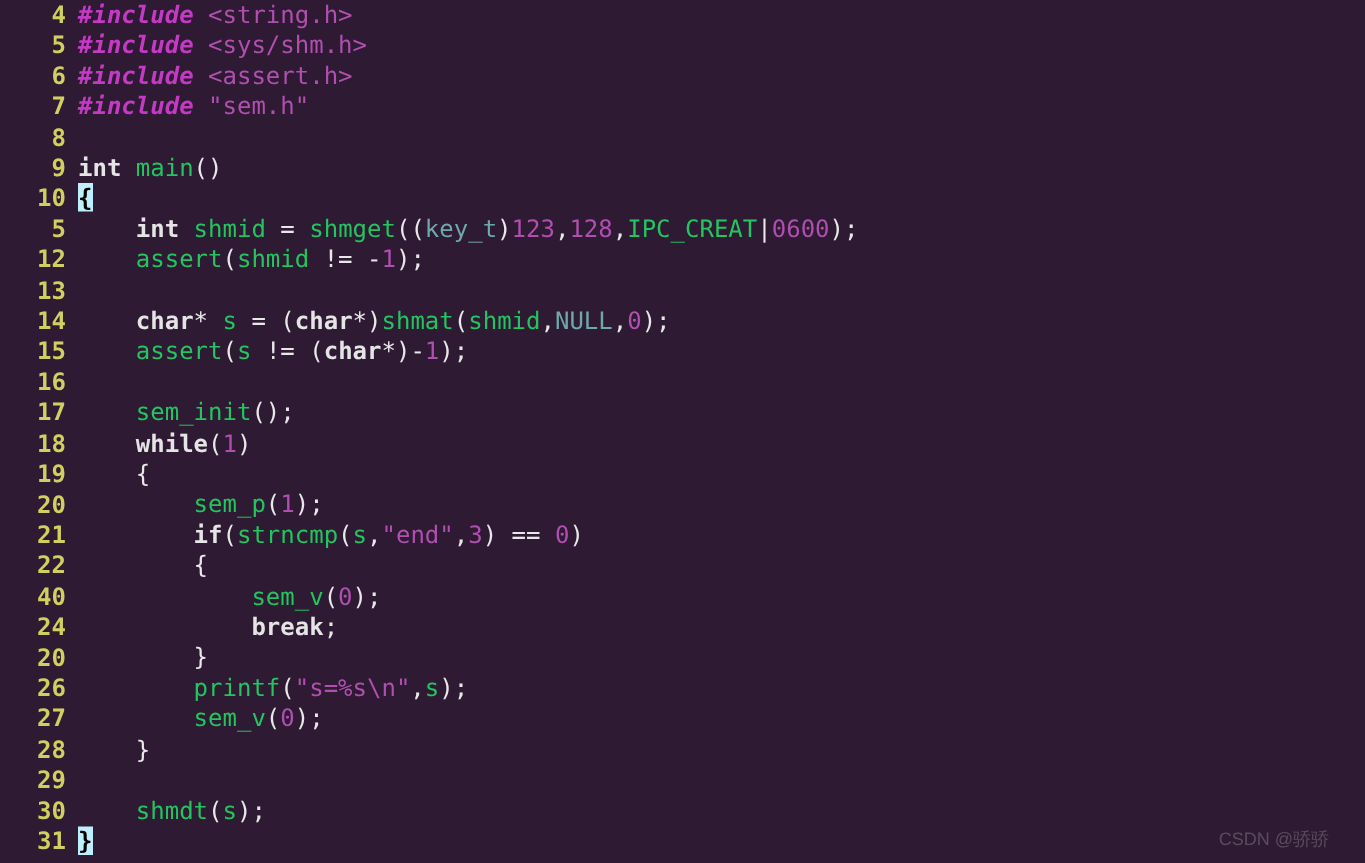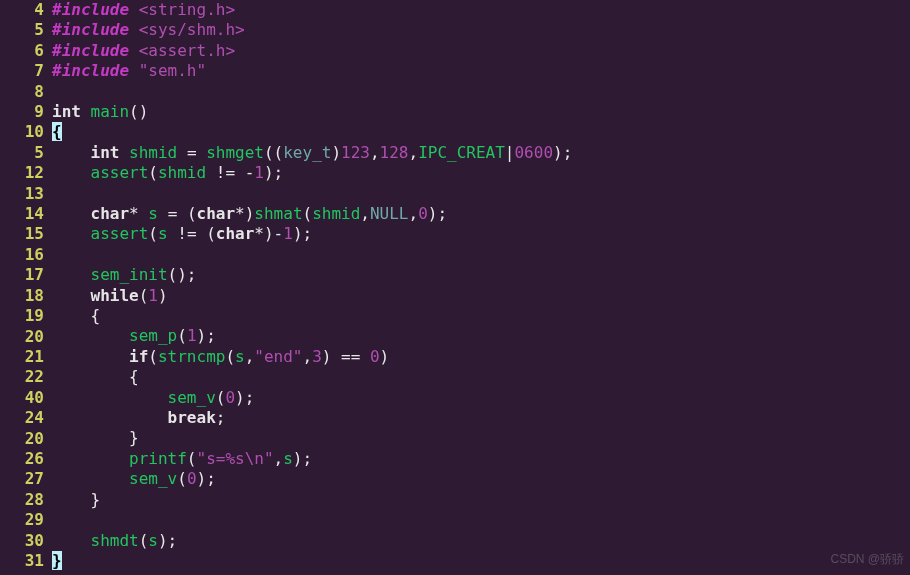--- a/index.html
+++ b/index.html
@@ -42,21 +42,21 @@
   .tok-ident  { color: #22c55e; }                      
   .tok-punct  { color: #e8e8e8; }
   .cursor-cell {
     background: #bfeefc;
     color: #000;
     font-weight: bold;
     padding: 0;
   }
   .watermark {
     position: absolute;
-    right: 6px;
+    right: 24px;
     bottom: 6px;
     font-family: "Arial", sans-serif;
     font-size: 12px;
     color: rgba(200,200,200,0.28);
     white-space: nowrap;
   }
   .watermark .b { color: rgba(200,200,200,0.24); letter-spacing: 0.5px; }
 </style>
 </head>
 <body>

